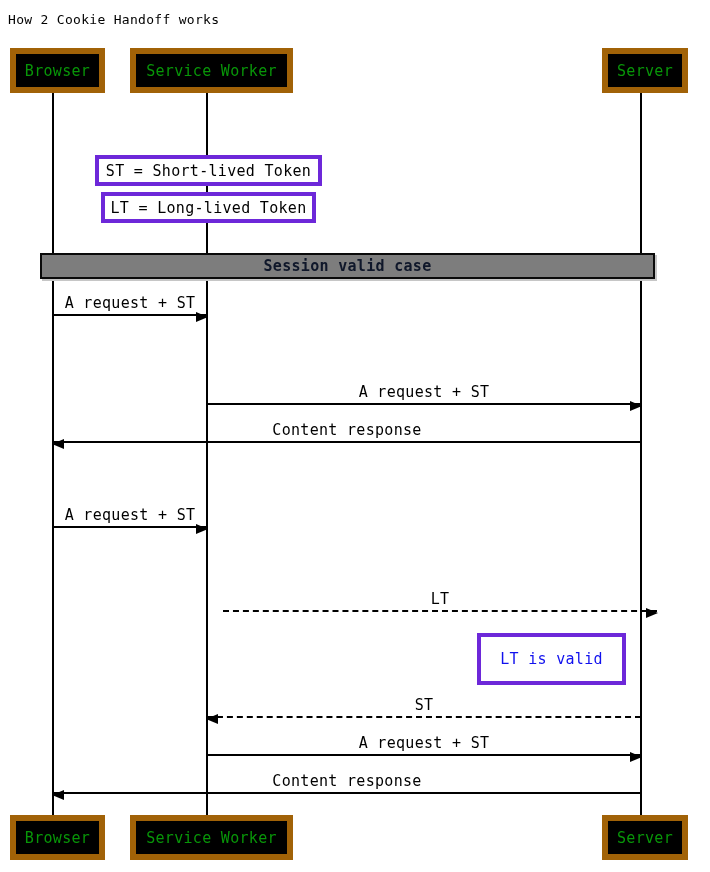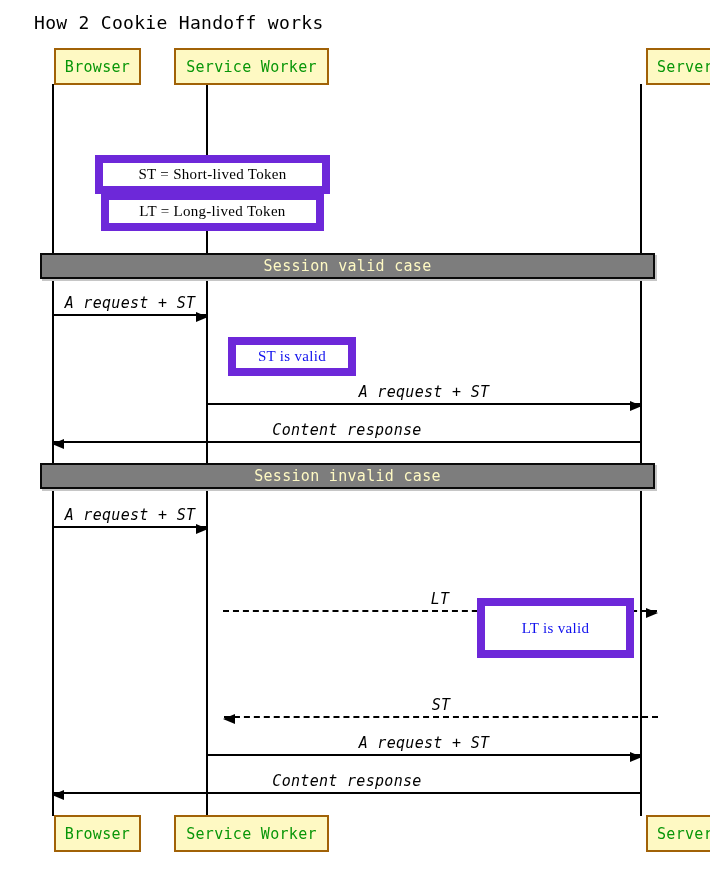--- a/index.html
+++ b/index.html
@@ -1,48 +1,48 @@
 <!DOCTYPE html>
 <html><head>
 <meta charset="utf-8">
 <style>
   html,body { margin:0; padding:0; background:#fff; }
   #canvas {
     position:relative; width:710px; height:872px; background:#fff;
     font-family:"DejaVu Sans Mono", monospace; color:#000; overflow:hidden;
   }
-  .title { position:absolute; left:34px; top:12px; font-size:18px; letter-spacing:0.3px; }
+  .title { position:absolute; left:8px; top:12px; font-size:13px; letter-spacing:0.3px; }
 
   .lifeline { position:absolute; width:2px; background:#000; top:84px; height:732px; z-index:1; }
 
   .actor {
-    position:absolute; height:33px; border:2px solid #a16207; background:#fef9c3;
+    position:absolute; height:33px; border:6px solid #a16207; background:#000000;
     display:flex; align-items:center; justify-content:center;
-    font-size:15px; z-index:3; letter-spacing:0.3px;margin-left:44px;
+    font-size:15px; z-index:3; letter-spacing:0.3px;
   }
   .actor span { color:var(--green); }
 
   .note {
-    position:absolute; border:8px solid #6d28d9; background:#fff; z-index:2;
+    position:absolute; border:4px solid #6d28d9; background:#fff; z-index:2;
     display:flex; flex-direction:column; align-items:center; justify-content:center;
-    font-size:15px; letter-spacing:0.3px; text-align:center;font-family:Liberation Serif, serif;
+    font-size:15px; letter-spacing:0.3px; text-align:center;
   }
   .note.blue { color:var(--blue); }
   .note.red  { color:var(--red); }
 
   .divider {
     position:absolute; left:40px; width:611px; height:22px;
     background:var(--divider); border:2px solid #0a0a0a;
     box-shadow:2px 2px 0 #c6c6c6;
     display:flex; align-items:center; justify-content:center;
-    color:#fef9c3; font-weight:normal; font-size:15px; letter-spacing:0.3px; z-index:4;
+    color:#0f172a; font-weight:bold; font-size:15px; letter-spacing:0.3px; z-index:4;
   }
 
   .msg { position:absolute; z-index:2; }
-  .msg .lbl { height:19px; line-height:19px; text-align:center; font-size:15px; letter-spacing:0.3px;font-style:italic; }
+  .msg .lbl { height:19px; line-height:19px; text-align:center; font-size:15px; letter-spacing:0.3px; }
   .msg .line { position:relative; height:0; border-top:2px solid #000; margin-top:1px; }
   .msg .line.dashed { border-top-style:dashed; }
   .ah { position:absolute; width:0; height:0; top:-4px;
         border-top:5px solid transparent; border-bottom:5px solid transparent; }
   .ah.r { right:-1px; border-left:12px solid #000; }
   .ah.l { left:-1px;  border-right:12px solid #000; }
 </style>
 </head>
 <body>
 
@@ -81,60 +81,56 @@
     <span>Session valid case</span>
   </div>
 
   <div class="msg" style="left:53px;top:294px;width:154px">
     <div class="lbl">A request + ST</div>
     <div class="line">
         <span class="ah r"></span>
       </div>
   </div>
 
-  <div class="note blue" style="left:228px;top:337px;width:112px;height:23px">ST is valid</div>
 
   <div class="msg" style="left:207px;top:383px;width:434px">
     <div class="lbl">A request + ST</div>
     <div class="line">
         <span class="ah r"></span>
       </div>
   </div>
 
   <div class="msg" style="left:53px;top:421px;width:588px">
     <div class="lbl">Content response</div>
     <div class="line">
         <span class="ah l"></span>
       </div>
   </div>
 
-  <div class="divider" style="top:463px">
-    <span>Session invalid case</span>
-  </div>
 
   <div class="msg" style="left:53px;top:506px;width:154px">
     <div class="lbl">A request + ST</div>
     <div class="line">
         <span class="ah r"></span>
       </div>
   </div>
 
 
   <div class="msg" style="left:223px;top:590px;width:434px">
     <div class="lbl">LT</div>
     <div class="line dashed">
         <span class="ah r"></span>
       </div>
   </div>
 
-  <div class="note blue" style="left:477px;top:598px;width:141px;height:44px;line-height:21px">
+  <div class="note blue" style="left:477px;top:633px;width:141px;height:44px;line-height:21px">
     <span>LT is valid</span>
   </div>
 
-  <div class="msg" style="left:224px;top:696px;width:434px">
+  <div class="msg" style="left:207px;top:696px;width:434px">
     <div class="lbl">ST</div>
     <div class="line dashed">
         <span class="ah l"></span>
       </div>
   </div>
 
   <div class="msg" style="left:207px;top:734px;width:434px">
     <div class="lbl">A request + ST</div>
     <div class="line">
         <span class="ah r"></span>

